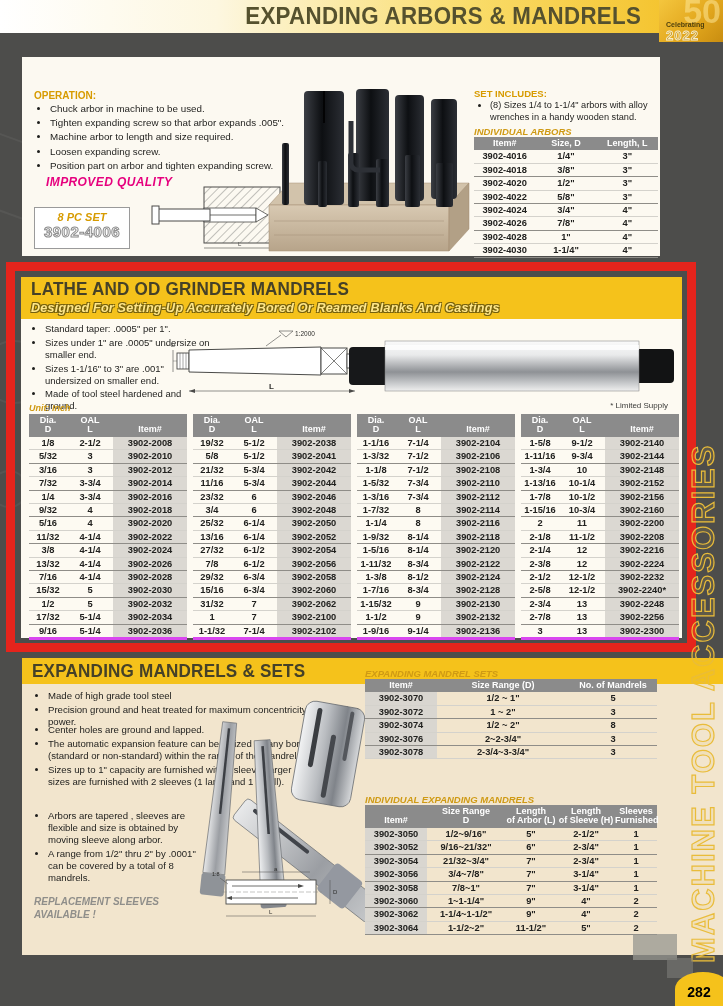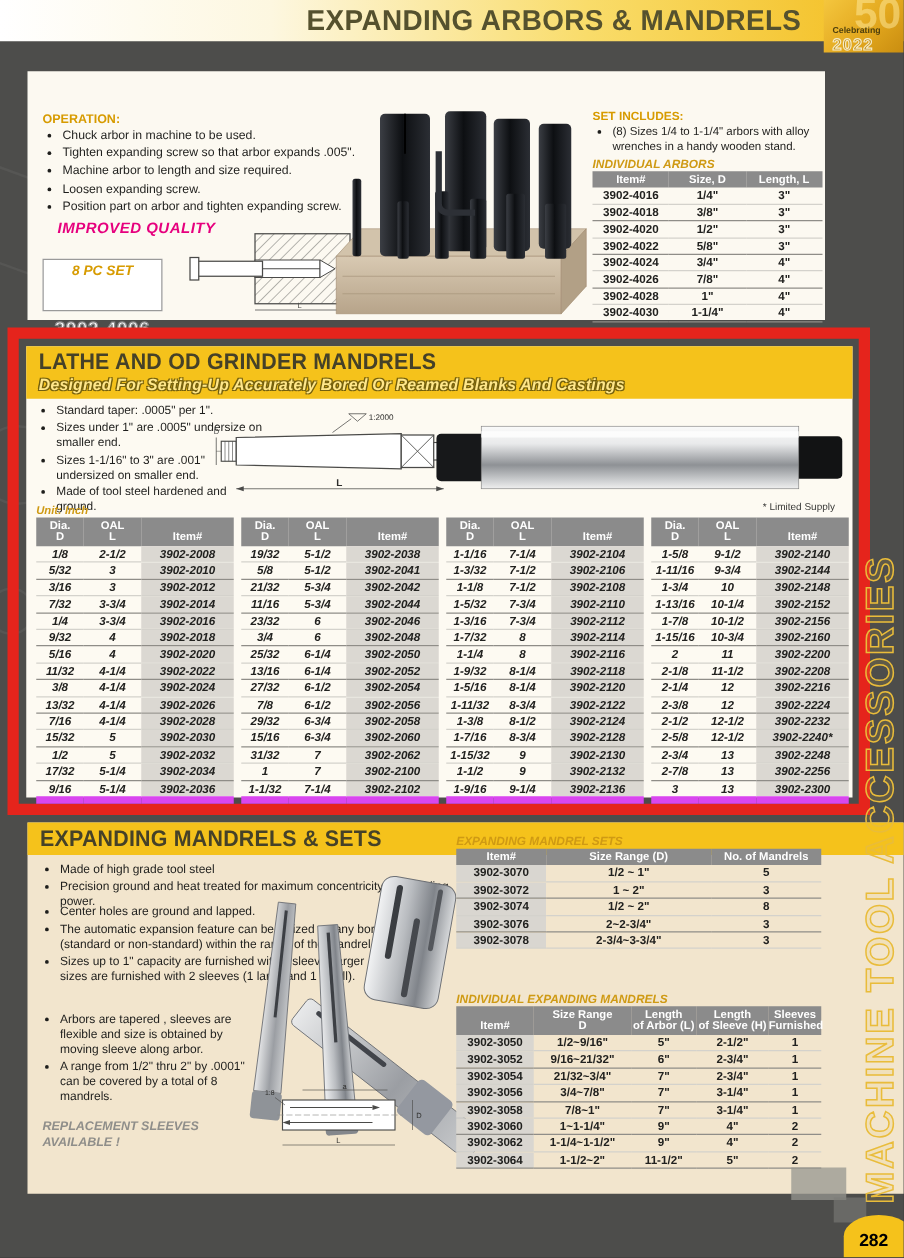--- a/index.html
+++ b/index.html
@@ -29,21 +29,21 @@
   
   .sec1{left:22px;top:57px;width:638px;height:199px;}
   .op-label{position:absolute;left:12px;top:33px;}
   .op-list{position:absolute;left:14px;top:46px;width:255px;font-size:9.8px;}
   .improved{position:absolute;left:24px;top:118px;font-size:12px;font-weight:bold;
     font-style:italic;color:#e6007e;letter-spacing:.4px;}
   .setbox{position:absolute;left:12px;top:150px;width:94px;height:40px;border:1px solid #9a9a9a;
     background:#fff;text-align:center;}
   .setbox .pcs{font-size:11px;font-style:italic;font-weight:bold;color:#d79b00;margin-top:3px;}
   .setbox .num{font-size:15px;font-weight:bold;letter-spacing:.5px;color:#fdfdfd;
-    -webkit-text-stroke:1px #8c8c8c;line-height:1.2;margin-top:32px;}
+    -webkit-text-stroke:1px #8c8c8c;line-height:1.2;}
   .drawing1{position:absolute;left:116px;top:126px;}
   .photo1{position:absolute;left:232px;top:26px;}
   .inc-label{position:absolute;left:452px;top:31px;font-size:9.5px;}
   .inc-list{position:absolute;left:454px;top:43px;width:182px;font-size:9.2px;}
   .arb-label{position:absolute;left:452px;top:69px;}
   .arb-table{position:absolute;left:452px;top:80px;width:184px;}
   
   table{border-collapse:collapse;table-layout:fixed;}
   th{background:#8b8b8b;color:#fff;font-weight:bold;font-size:9px;line-height:1.05;
      white-space:pre-line;vertical-align:bottom;padding:2px 0;}
@@ -63,21 +63,21 @@
   .unit-label{position:absolute;left:8px;top:126px;font-size:9px;}
   .limited{position:absolute;right:14px;top:124px;font-size:8px;color:#3a3a38;}
   .drawing2{position:absolute;left:150px;top:46px;}
   .photo2{position:absolute;left:328px;top:56px;}
   .mgroups{position:absolute;left:8px;top:137px;display:flex;gap:6px;}
   .mgroup{width:158px;}
   .mgroup th:nth-child(1),.mgroup td:nth-child(1){width:38px;}
   .mgroup th:nth-child(2),.mgroup td:nth-child(2){width:46px;}
   .mgroup th:nth-child(3),.mgroup td:nth-child(3){width:74px;}
   .mgroup td:nth-child(3){background:#dbd8d2;}
-  .mgroup tbody{border-bottom:6px solid #d946ef;font-style:italic;}
+  .mgroup tbody{border-bottom:3px solid #d946ef;}
   
   .sec3{left:22px;top:658px;width:718px;height:297px;background:#f2e5cd;}
   .x-bullets-a{position:absolute;left:12px;top:32px;width:340px;font-size:9.6px;}
   .x-bullets-b{position:absolute;left:12px;top:66px;width:262px;font-size:9.6px;}
   .x-bullets-c{position:absolute;left:12px;top:152px;width:150px;font-size:9.6px;}
   .replace-note{position:absolute;left:12px;top:238px;font-size:10px;font-weight:bold;
     font-style:italic;color:#8f8e8a;white-space:pre-line;line-height:1.25;}
   .photos3{position:absolute;left:158px;top:36px;}
   .drawing3{position:absolute;left:190px;top:206px;}
   .sets-label{position:absolute;left:343px;top:10px;}

